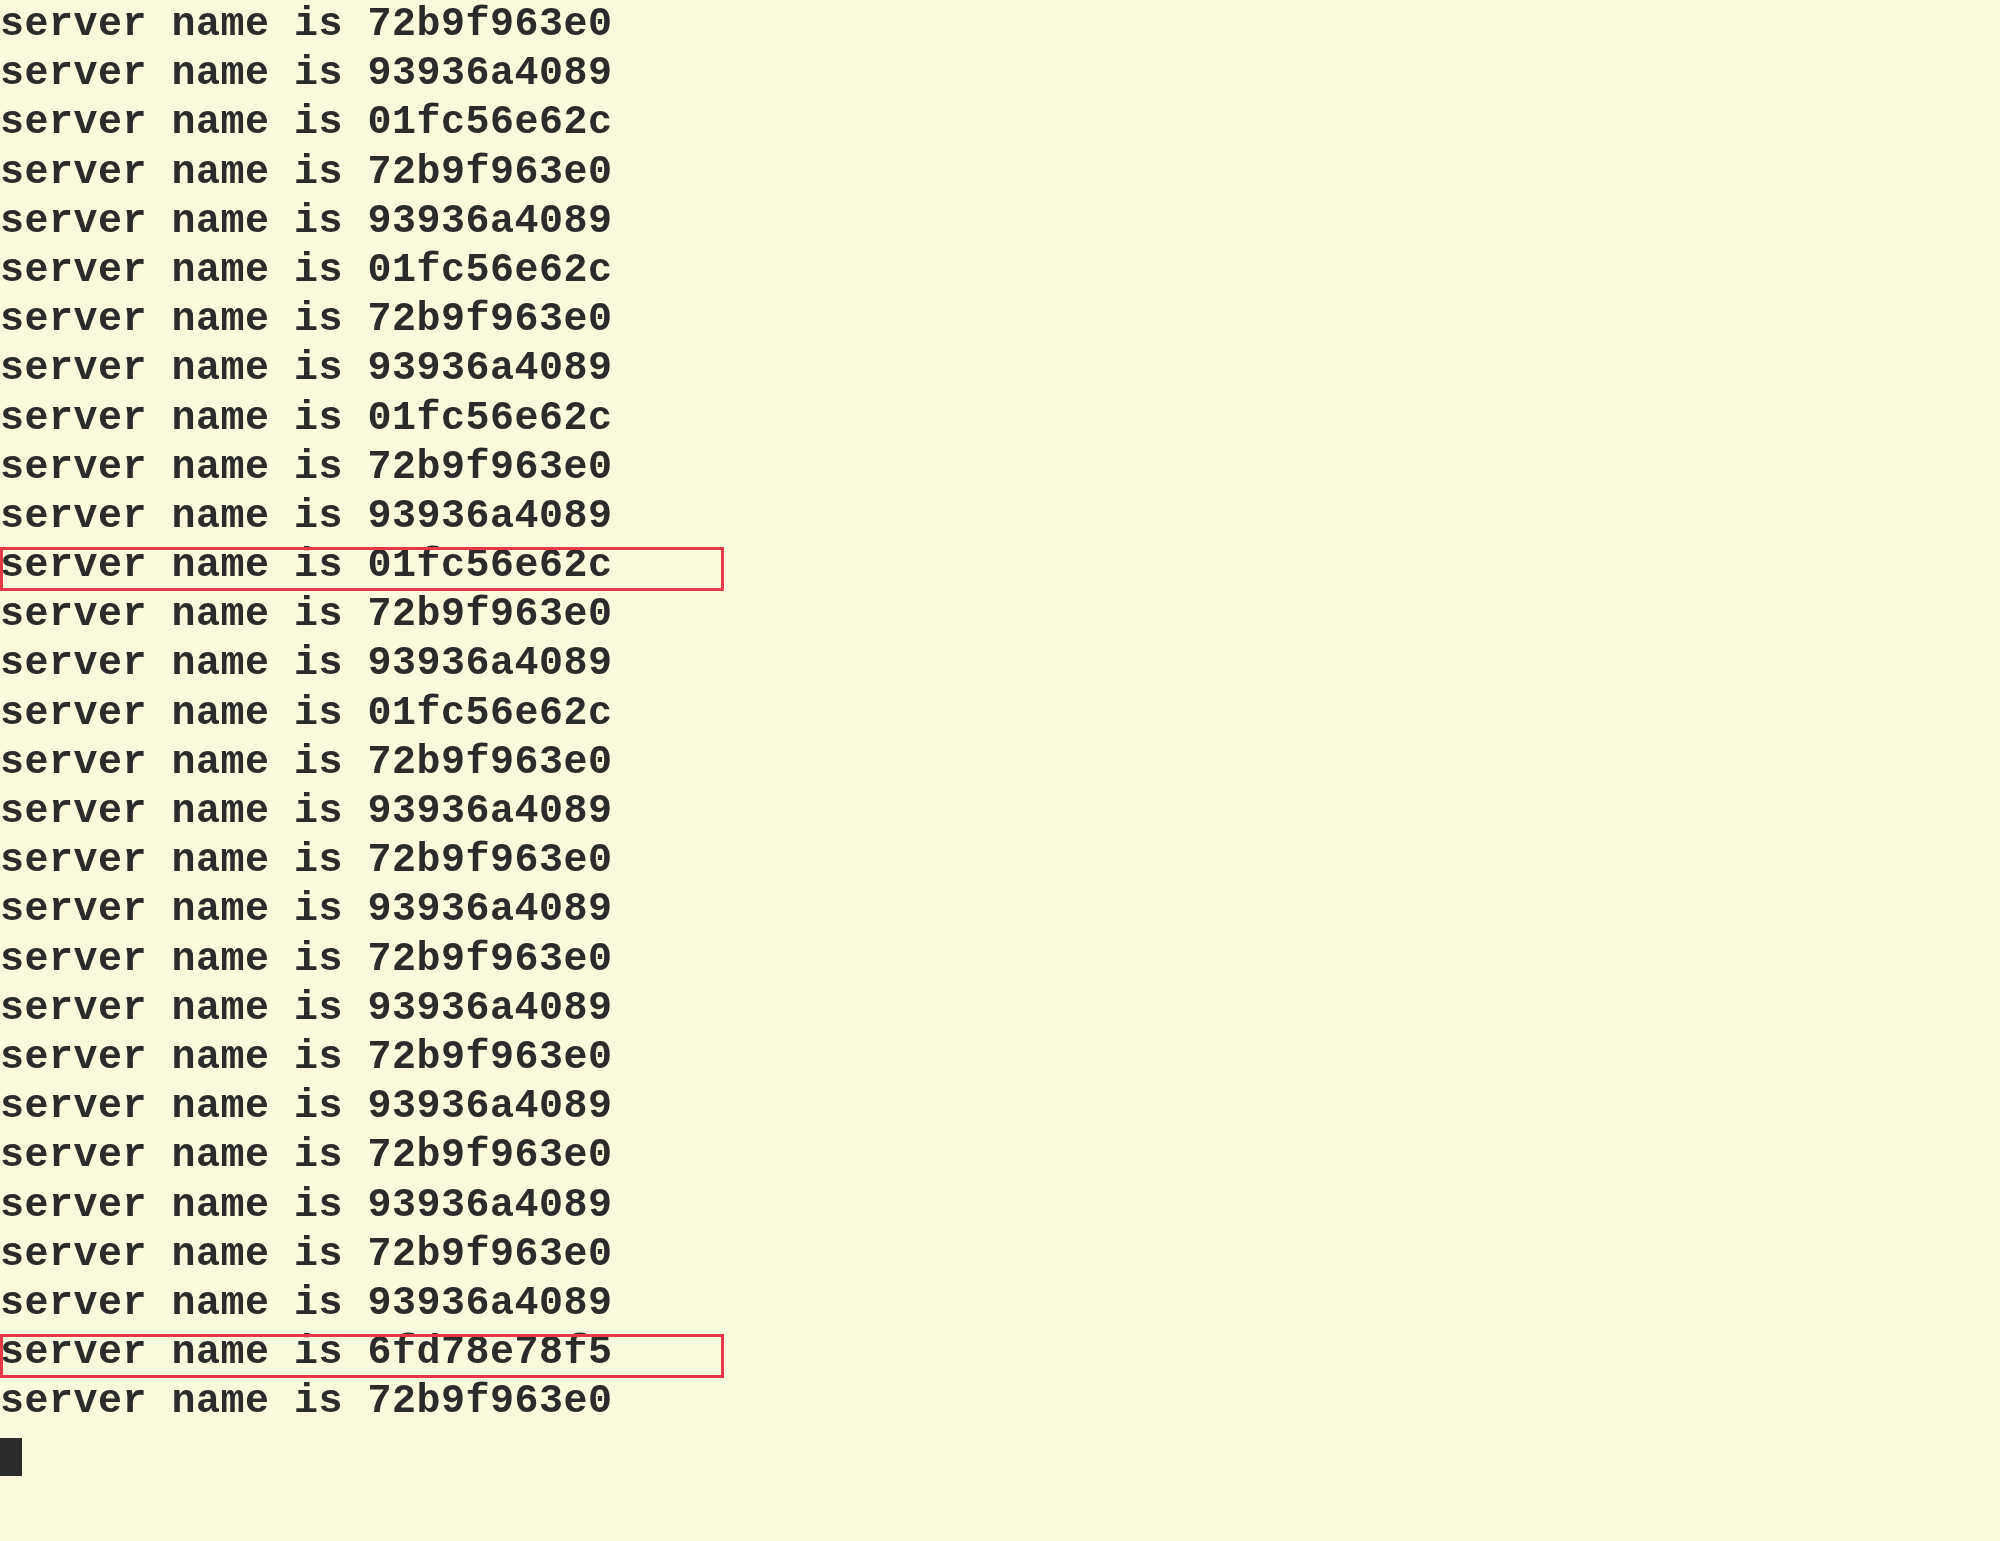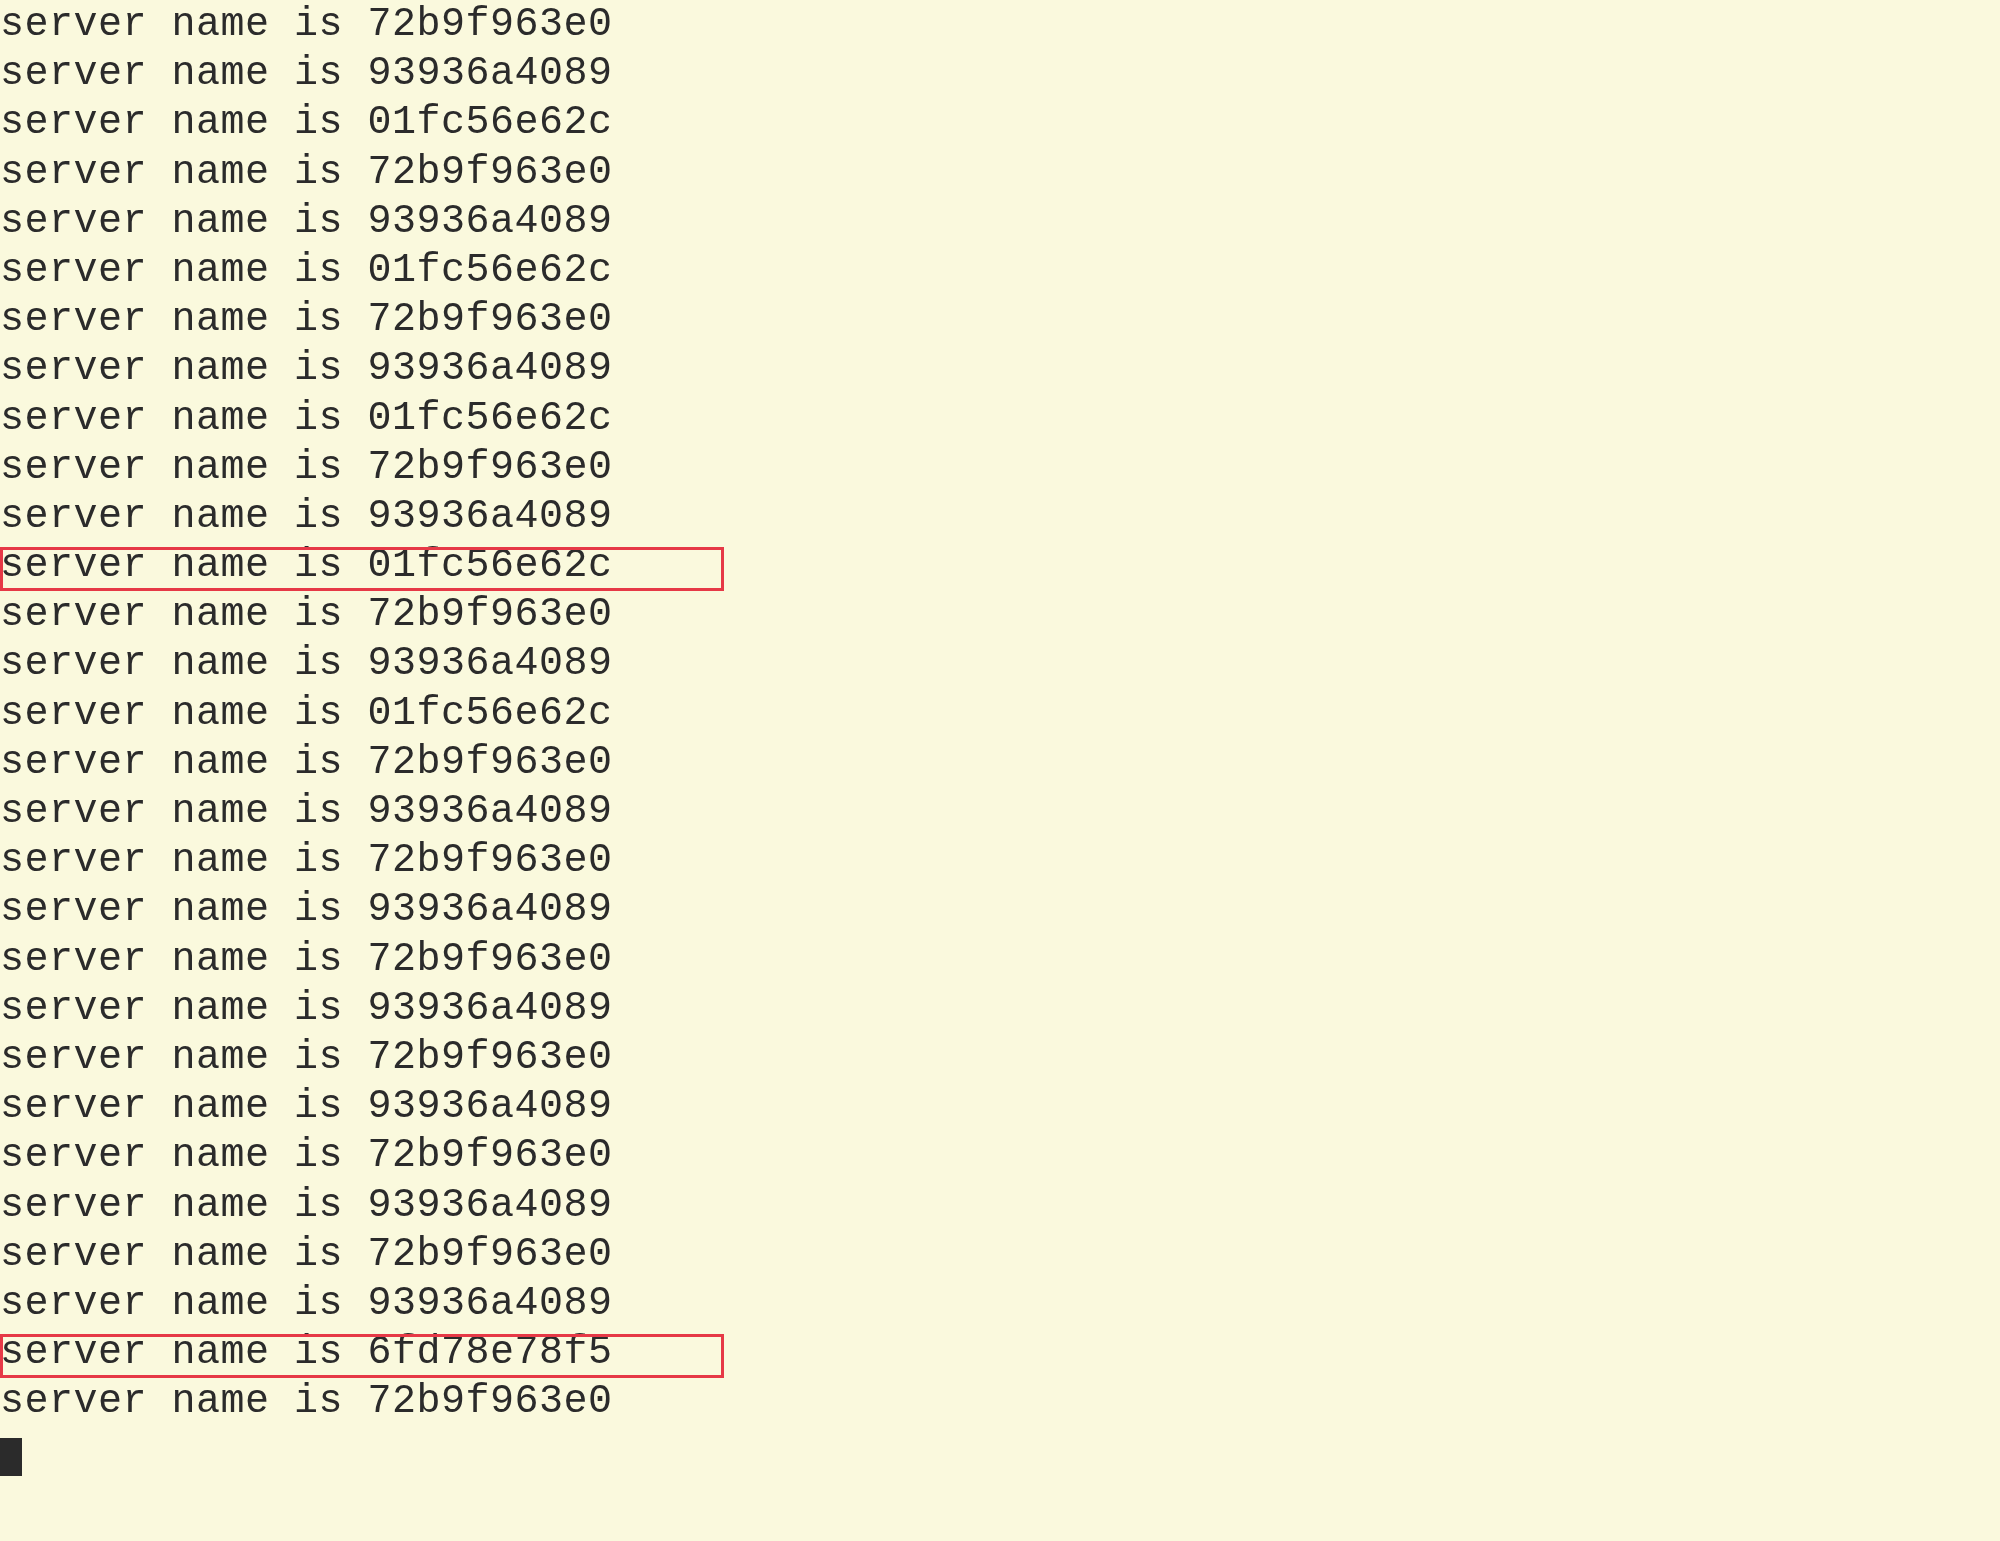--- a/index.html
+++ b/index.html
@@ -1,18 +1,19 @@
 <!DOCTYPE html>
 <html><head>
   <meta charset="utf-8">
   <style>
     * {
       margin: 0;
       padding: 0;
       box-sizing: border-box;
+      font-weight: bold;
     }
     body {
       background-color: #faf9dd;
       font-family: 'Courier New', Courier, monospace;
       font-size: 40px;
       line-height: 1.23;
       color: #2b2b2b;
       padding: 0;
       width: 2000px;
       height: 1541px;

